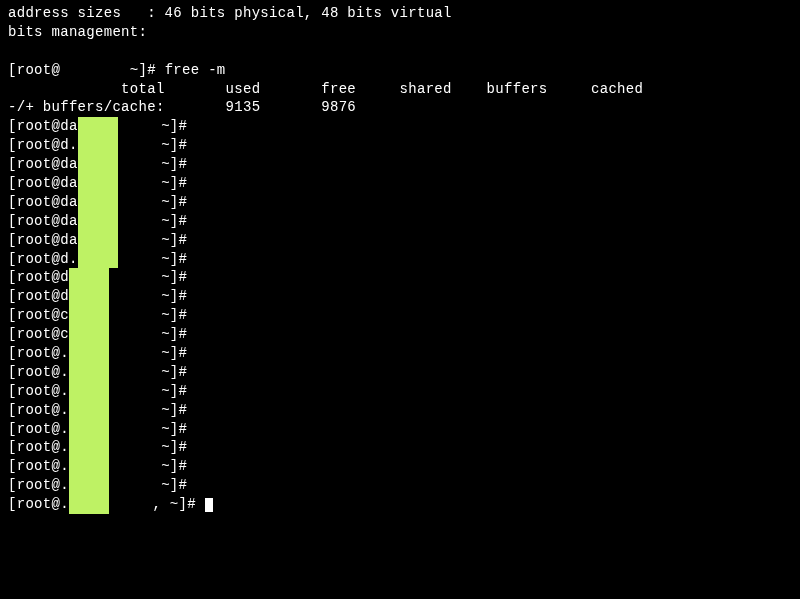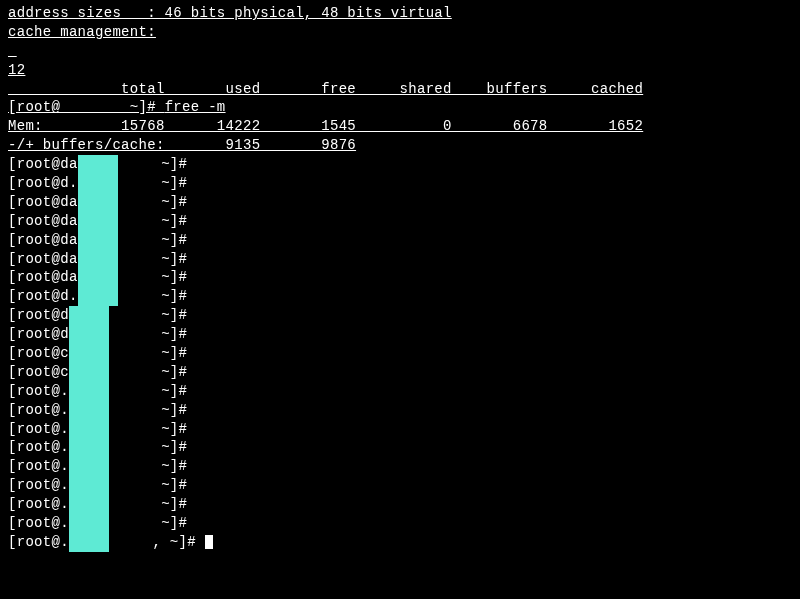--- a/index.html
+++ b/index.html
@@ -15,61 +15,58 @@
       line-height: 1.35;
       padding: 4px 8px;
       width: 800px;
       height: 599px;
       overflow: hidden;
       letter-spacing: 0.3px;
     }
     .line {
       white-space: pre;
       min-height: 1.35em;
-      text-decoration: underline;
     }
     .cursor {
       display: inline-block;
       width: 8px;
       height: 14px;
       background: #fff;
       vertical-align: text-bottom;
     }
     .redacted {
       display: inline-block;
-      background: #5eead4;
+      background: #bef264;
       color: transparent;
       user-select: none;
     }
     .prompt-row {
       display: flex;
       align-items: center;
     }
     .prompt-left {
       white-space: pre;
     }
     .prompt-right {
       white-space: pre;
     }
   </style>
 </head>
 <body>
 
 <div class="terminal">
 
   <div class="line">address sizes   : 46 bits physical, 48 bits virtual</div>
-  <div class="line">cache management:</div>
+  <div class="line">bits management:</div>
   <div class="line"> </div>
 
-  <div class="line">12</div>
+
+  <div class="line"><span>[root@        ~]# </span><span>free -m</span></div>
 
   <div class="line">             total       used       free     shared    buffers     cached</div>
-
-  <div class="line"><span>[root@        ~]# </span><span>free -m</span></div>
-  <div class="line">Mem:         15768      14222       1545          0       6678       1652</div>
   <div class="line">-/+ buffers/cache:       9135       9876</div>
 
   <div id="empty-prompts">
       <div class="prompt-row">
         <span class="prompt-left">[root@da</span>
         <span class="redacted" style="width: 40px;">xx</span>
         <span class="prompt-right">     ~]#</span>
       </div>
       <div class="prompt-row">
         <span class="prompt-left">[root@d.</span>

